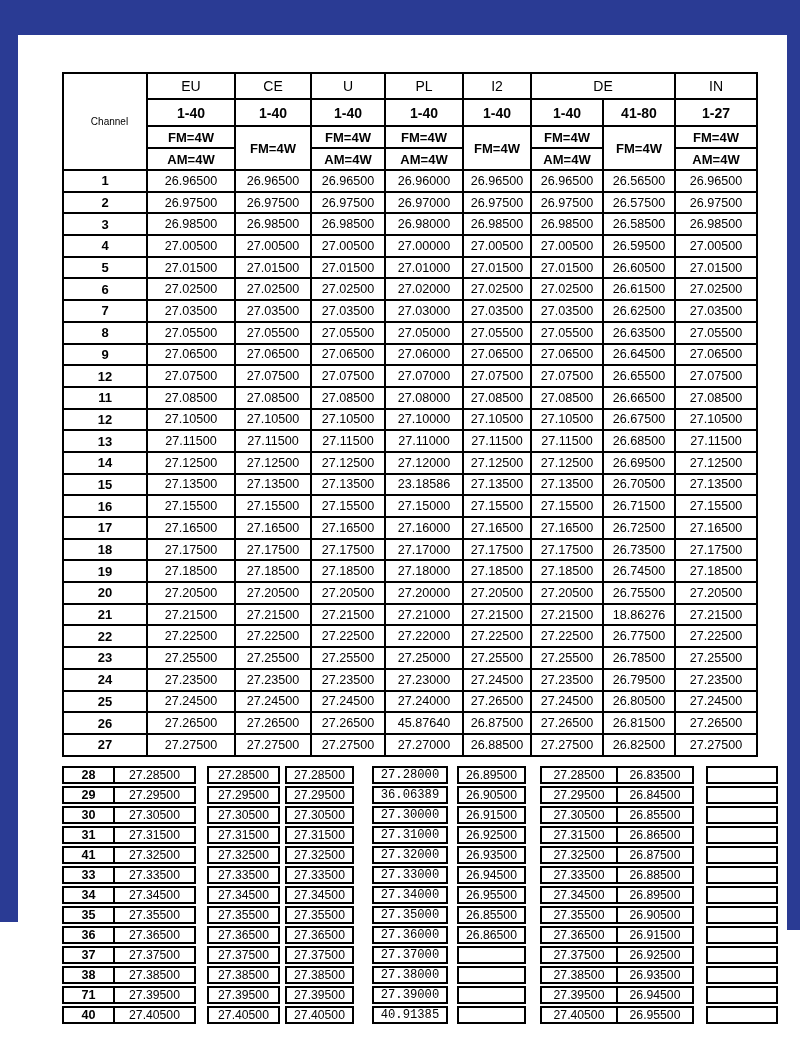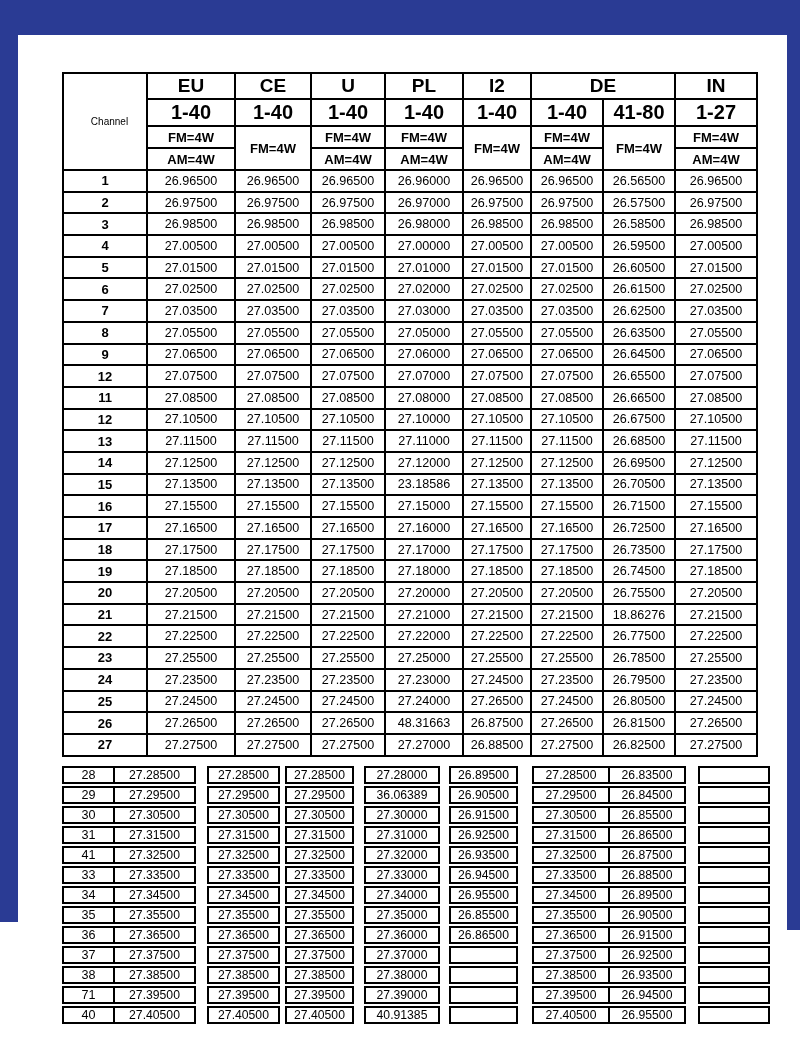--- a/index.html
+++ b/index.html
@@ -19,22 +19,22 @@
   #t1{
     position:absolute;left:62px;top:72px;
     border-collapse:collapse;table-layout:fixed;
     background:#fff;
   }
   #t1 th,#t1 td{
     border:2px solid #000;
     text-align:center;vertical-align:middle;
     padding:0;overflow:hidden;white-space:nowrap;
   }
-  #t1 .h-top{height:24px;font-size:19px;font-weight:bold;margin-left:15px;}
-  #t1 .h-range{height:25px;font-size:20px;font-weight:bold;}
+  #t1 .h-top{height:24px;font-size:14px;font-weight:normal;margin-left:15px;}
+  #t1 .h-range{height:25px;font-size:14px;font-weight:bold;}
   #t1 .h-mode{height:20px;font-size:13px;font-weight:bold;}
   #t1 .h-channel{font-size:10px;font-weight:normal;padding-left:9px;}
   #t1 tbody tr{height:21.7px;}
   #t1 tbody td{font-size:12.6px;}
   #t1 tbody td.ch{font-weight:bold;font-size:13px;}
 
   
   #t2{
     position:absolute;left:62px;top:764px;
     display:flex;align-items:flex-start;
@@ -43,21 +43,21 @@
     border-collapse:separate;border-spacing:0 2px;
     table-layout:fixed;background:transparent;
   }
   #t2 td{
     border:2px solid #000;background:#fff;
     height:14px;line-height:14px;
     text-align:center;vertical-align:middle;
     padding:0;overflow:hidden;white-space:nowrap;
     font-size:12.2px;
   }
-  #t2 td.ch{font-weight:normal;font-size:12.6px;}
+  #t2 td.ch{font-weight:bold;font-size:12.6px;}
   #t2 td.joined{border-left:0;}
 </style>
 </head>
 <body style="background: rgb(255, 255, 255);">
 
 <div id="frame-top" class="frame" style="background: rgb(42, 59, 148);"></div>
 <div id="frame-left" class="frame" style="background: rgb(42, 59, 148);"></div>
 <div id="frame-right" class="frame" style="background: rgb(42, 59, 148);"></div>
 
 <table id="t1">
@@ -385,21 +385,21 @@
         <td>27.26500</td>
         <td>27.24500</td>
         <td>26.80500</td>
         <td>27.24500</td>
       </tr>
       <tr>
         <td class="ch">26</td>
         <td>27.26500</td>
         <td>27.26500</td>
         <td>27.26500</td>
-        <td>48.31663</td>
+        <td>45.87640</td>
         <td>26.87500</td>
         <td>27.26500</td>
         <td>26.81500</td>
         <td>27.26500</td>
       </tr>
       <tr>
         <td class="ch">27</td>
         <td>27.27500</td>
         <td>27.27500</td>
         <td>27.27500</td>
@@ -558,21 +558,21 @@
           <td>27.38500</td>
         </tr>
         <tr>
           <td>27.39500</td>
         </tr>
         <tr>
           <td>27.40500</td>
         </tr>
       </tbody>
     </table>
-    <table class="g" style="margin-left: 10px;">
+    <table class="g" style="margin-left: 18px; font-family: Liberation Mono, monospace;">
       <colgroup>
         <col style="width: 76px;">
       </colgroup>
       <tbody>
         <tr>
           <td>27.28000</td>
         </tr>
         <tr>
           <td>36.06389</td>
         </tr>

